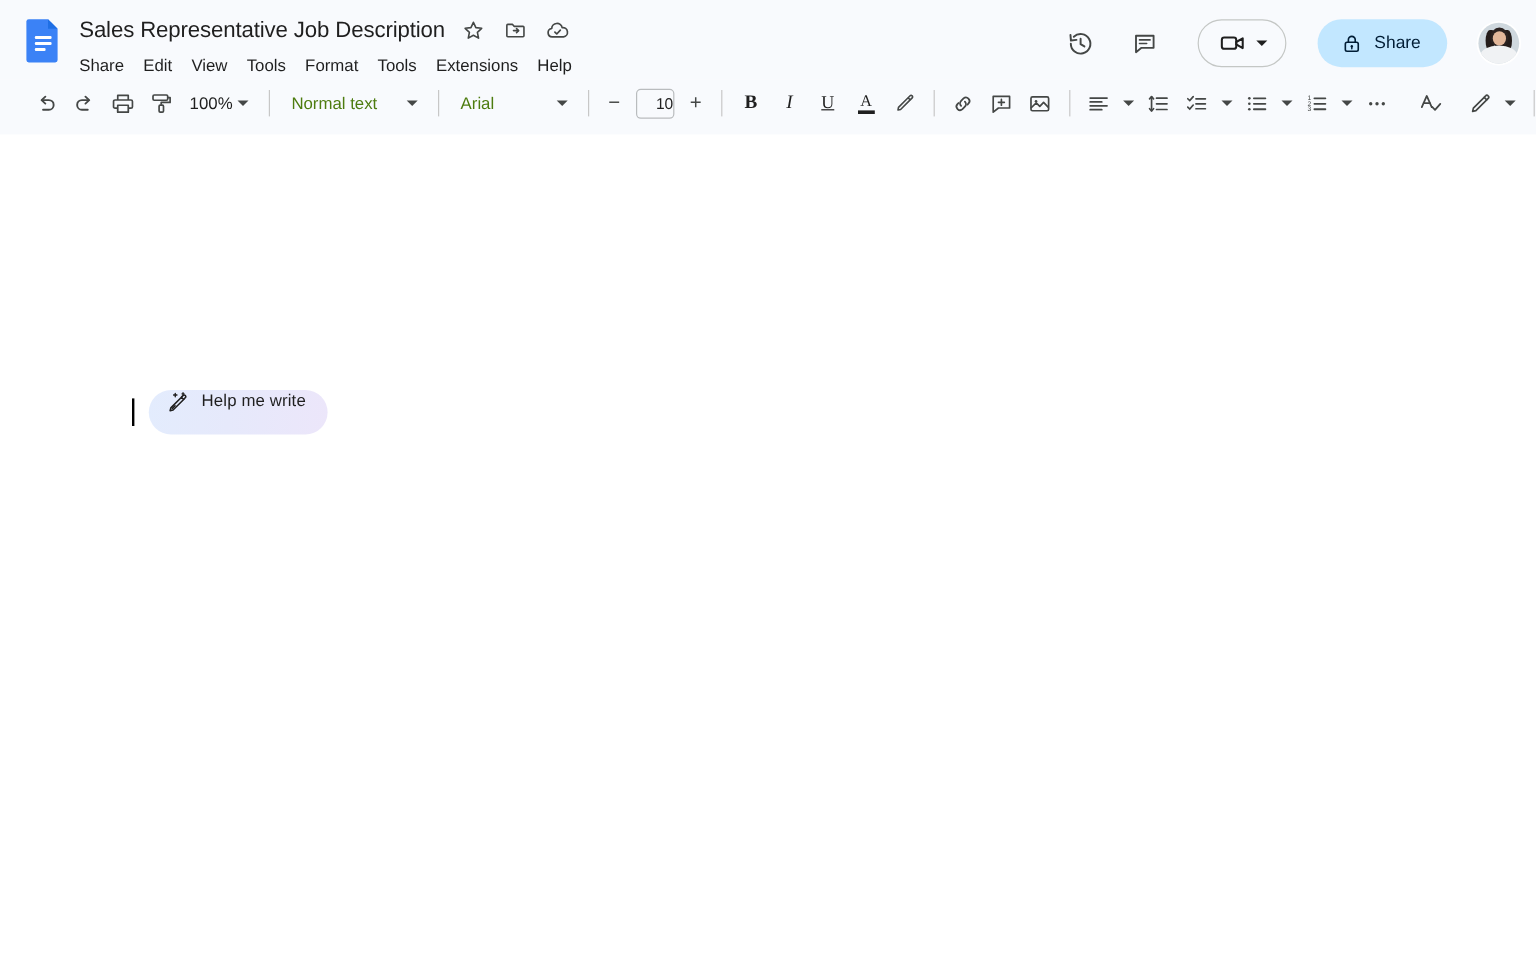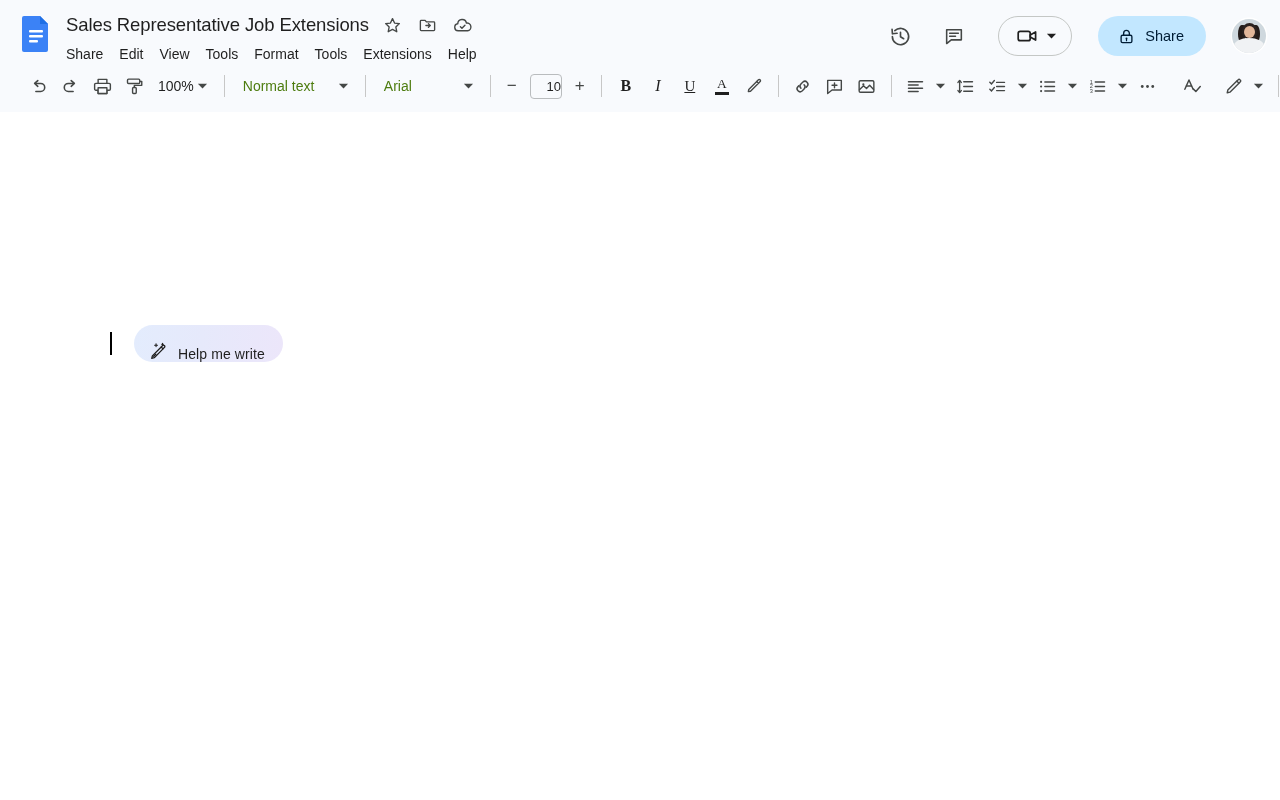--- a/index.html
+++ b/index.html
@@ -281,26 +281,26 @@
   .caret {
     position: absolute;
     left: 110px;
     top: 220px;
     width: 2px;
     height: 23px;
     background: #000000;
   }
   .helpme {
     position: absolute;
-    left: 134px;
+    left: 124px;
     top: 213px;
     height: 37px;
     border-radius: 19px;
     display: flex;
-    align-items: flex-end;
+    align-items: flex-start;
     gap: 9px;
     padding: 0 18px 0 14px;
     background: linear-gradient(95deg, #e3ecfd 0%, #e6e9fb 45%, #ece6fa 100%);
     color: #1f1f1f;
     font-size: 14px;
   }
   .helpme .label { white-space: nowrap; letter-spacing: 0.1px; }
 
   svg { display:block; }
 </style>
@@ -316,21 +316,21 @@
         <path d="M6 2 h16 l8 8 v26 a2 2 0 0 1 -2 2 h-22 a2 2 0 0 1 -2 -2 v-32 a2 2 0 0 1 2 -2 z" fill="#3b82f6"></path>
         <path d="M22 2 l8 8 h-8 z" fill="#1f6fe5"></path>
         <rect x="11" y="16" width="14" height="2.4" rx="1" fill="#ffffff"></rect>
         <rect x="11" y="21" width="14" height="2.4" rx="1" fill="#ffffff"></rect>
         <rect x="11" y="26" width="9" height="2.4" rx="1" fill="#ffffff"></rect>
       </svg>
     </div>
 
     <div class="title-block">
       <div class="title-row">
-        <span class="doc-title">Sales Representative Job Extensions</span>
+        <span class="doc-title">Sales Representative Job Description</span>
 
         <span class="title-icon">
           <svg width="19" height="19" viewBox="0 0 24 24" fill="none" stroke="#444746" stroke-width="1.7" stroke-linejoin="round">
             <path d="M12 3.3 l2.6 5.6 6.1 .7 -4.5 4.2 1.2 6.1 -5.4 -3 -5.4 3 1.2 -6.1 -4.5 -4.2 6.1 -.7z"></path>
           </svg>
         </span>
 
         <span class="title-icon">
           <svg width="19" height="19" viewBox="0 0 24 24" fill="none" stroke="#444746" stroke-width="1.7" stroke-linejoin="round">
             <path d="M3 6.5 a1 1 0 0 1 1-1 h5 l1.6 2 h9.4 a1 1 0 0 1 1 1 v9 a1 1 0 0 1 -1 1 h-16 a1 1 0 0 1 -1 -1z"></path>

